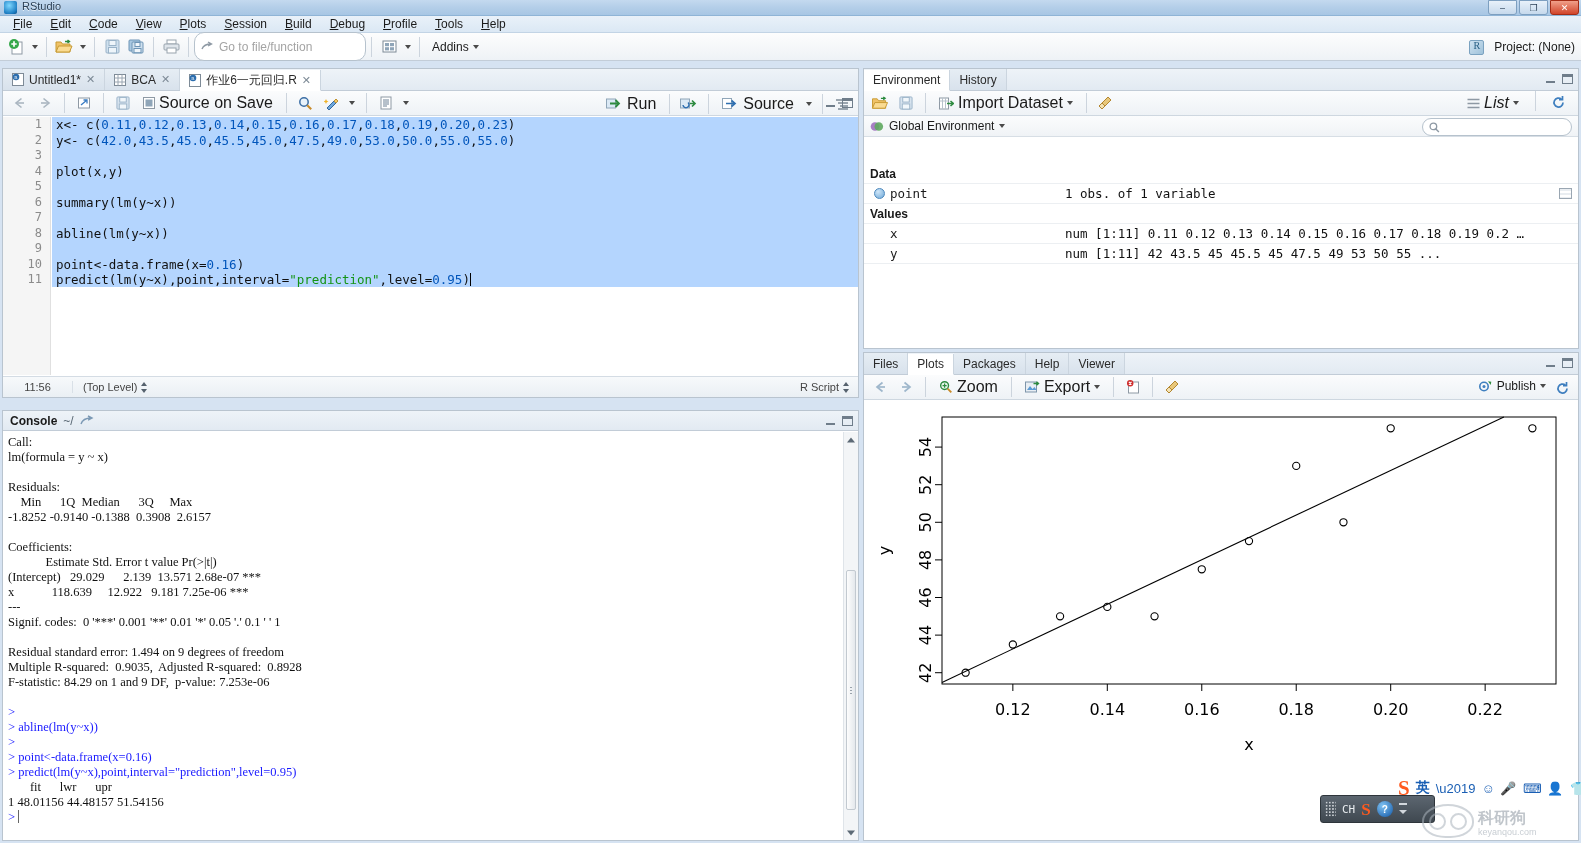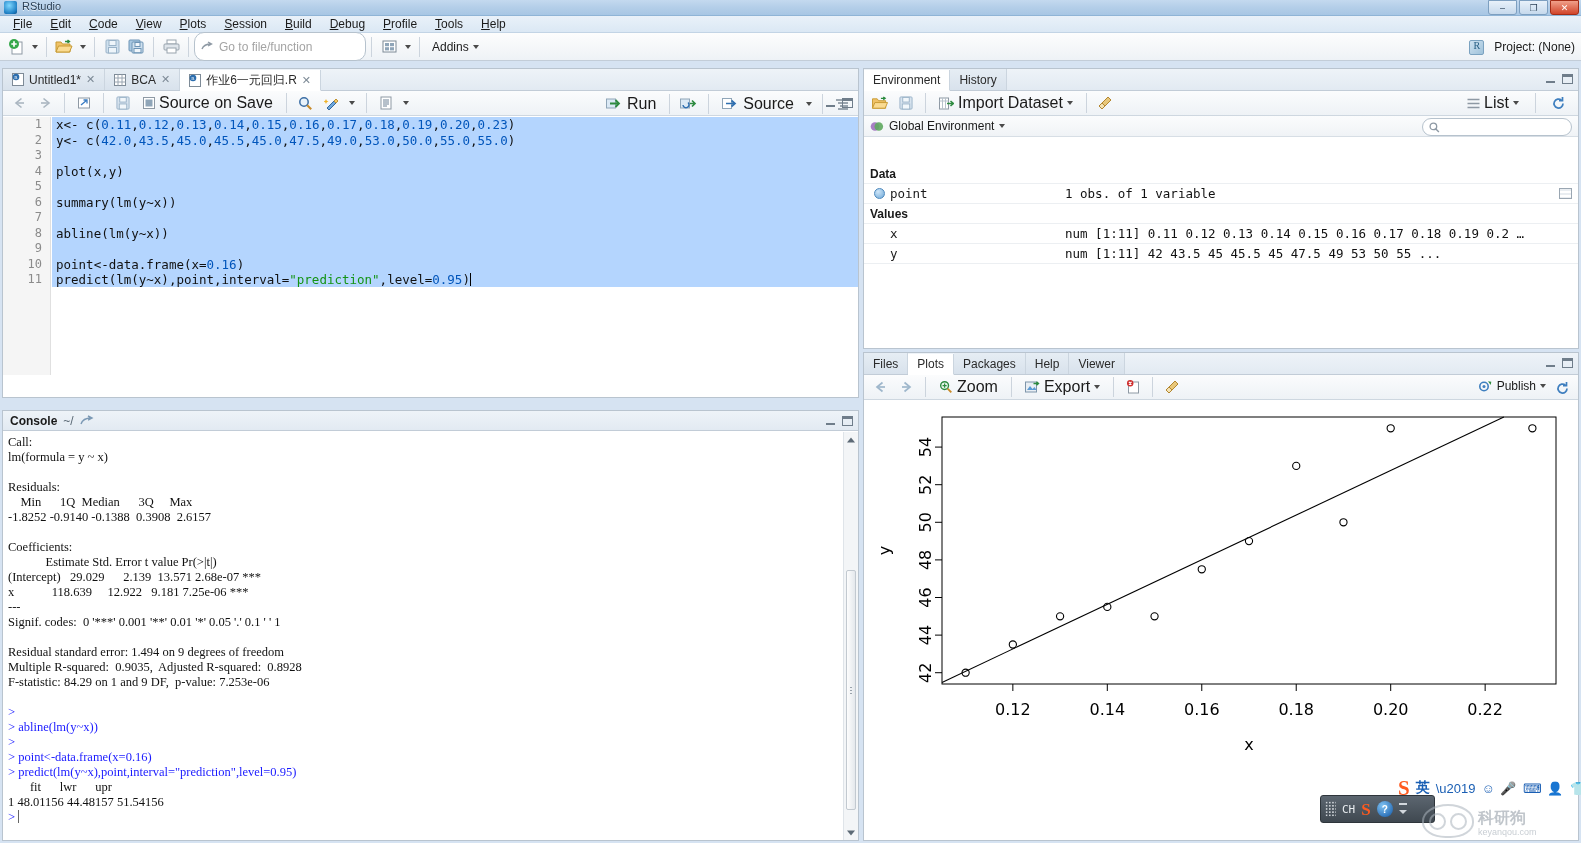--- a/index.html
+++ b/index.html
@@ -503,20 +503,31 @@
         <div class="cline"></div>
         <div class="cline">summary(lm(y~x))</div>
         <div class="cline"></div>
         <div class="cline">abline(lm(y~x))</div>
         <div class="cline"></div>
         <div class="cline">point&lt;-data.frame(x=<span class="num">0.16</span>)</div>
         <div class="cline">predict(lm(y~x),point,interval=<span class="str">"prediction"</span>,level=<span class="num">0.95</span>)<span class="caretline"></span></div>
       </div>
   </div>
 
+  <div id="src-status">
+    <div class="c1">11:56</div>
+    <div class="c2">
+      <span>(Top Level)</span>
+      <span class="updown"></span>
+    </div>
+    <div class="c3">
+      <span>R Script</span>
+      <span class="updown"></span>
+    </div>
+  </div>
 </div>
 
 <div class="pane" id="conpane">
   <div id="con-head">
     <b>Console</b>
     <span class="path">~/</span>
     <svg width="14" height="11" viewBox="0 0 14 11">
       <path d="M1 9c2-6 7-6 10-6M8 1l4 2-4 2.2" stroke="#7b99b5" stroke-width="1.4" fill="none"></path>
     </svg>
     <div class="pane-mm" style="top:4px;">
@@ -599,21 +610,21 @@
       <span>Import Dataset</span>
       <span class="caret"></span>
     </div>
     <div class="tb-sep"></div>
     <div class="tb-btn">
       <svg width="15" height="14" viewBox="0 0 15 14">
         <path d="M10 1l3 3-6 6-3-3z" fill="#e8c77a" stroke="#b3862f"></path>
         <path d="M4 7l3 3-3 3-3-3z" fill="#f3e2b4" stroke="#b3862f"></path>
       </svg>
     </div>
-    <div style="margin-left:auto;display:flex;align-items:center;gap:5px;padding-right:4px;">
+    <div style="margin-left:auto;display:flex;gap:5px;padding-right:4px;font-style:italic;">
       <div class="ptb-item">
         <svg width="13" height="11" viewBox="0 0 13 11">
           <path d="M0.5 1.5h12M0.5 5.5h12M0.5 9.5h12" stroke="#8e99a4" stroke-width="1.4"></path>
         </svg>
         <span>List</span>
         <span class="caret"></span>
       </div>
       <div class="tb-sep"></div>
       <div class="tb-btn">
         <svg width="15" height="15" viewBox="0 0 15 15">

